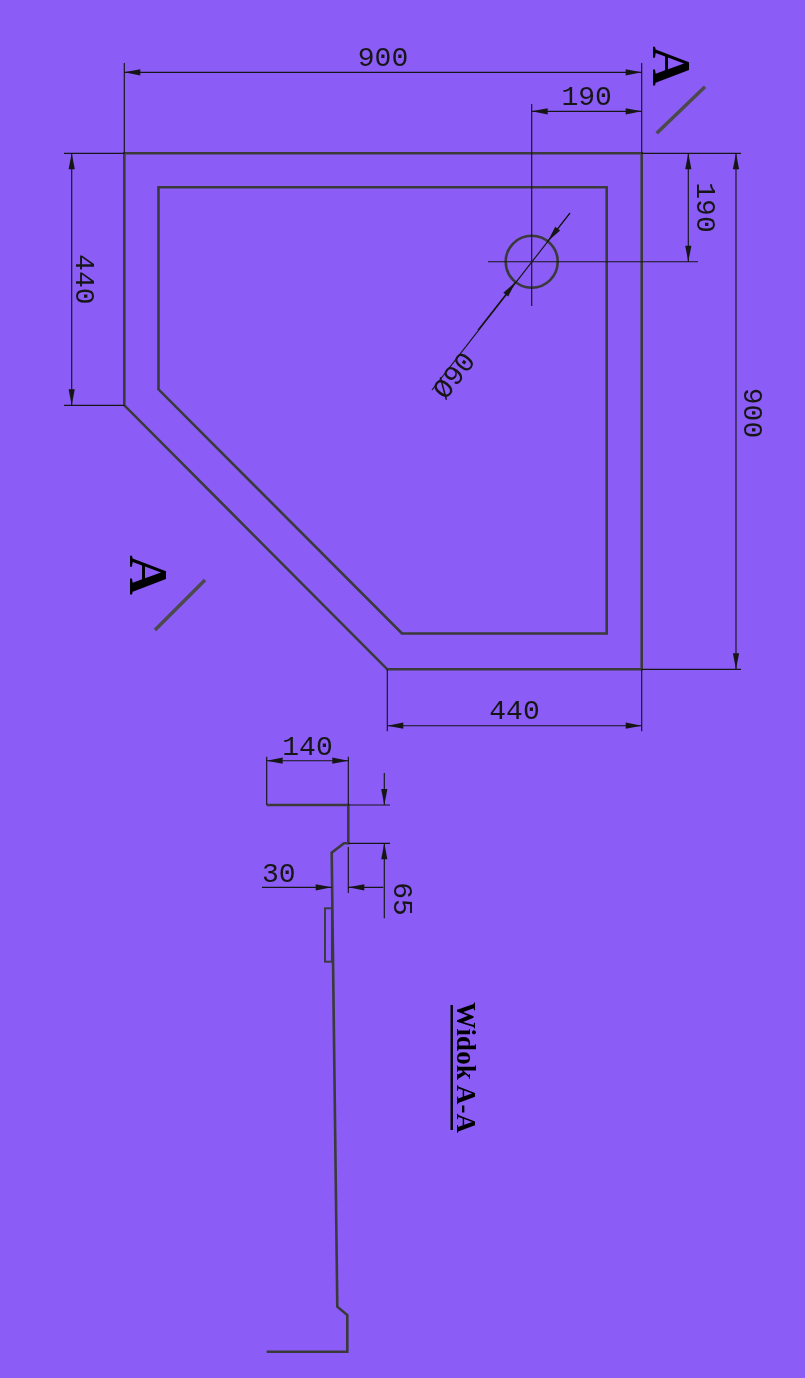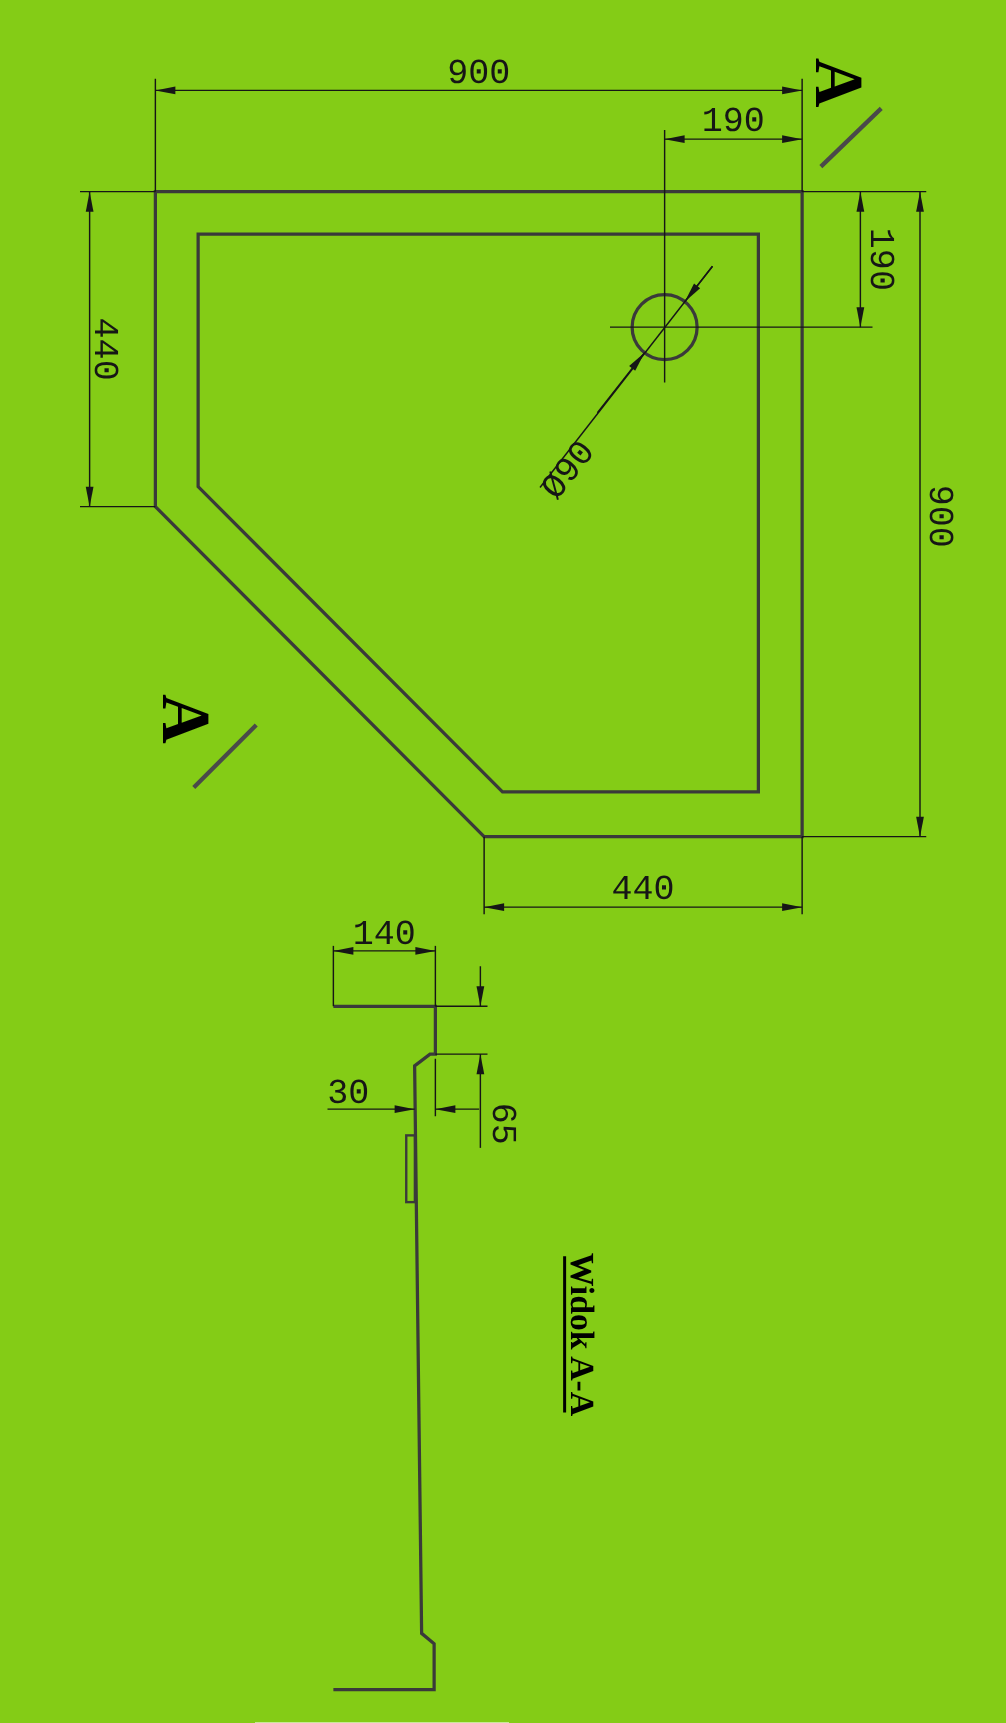--- a/index.html
+++ b/index.html
@@ -1,16 +1,16 @@
 <!DOCTYPE html>
 <html><head>
 <meta charset="utf-8">
 <style>
   html,body{margin:0;padding:0;background:#fff;}
-  #canvas{position:relative;width:805px;height:1378px;background:#84cc16;overflow:hidden;}
+  #canvas{position:relative;width:805px;height:1378px;background:#8b5cf6;overflow:hidden;}
   svg{display:block;}
   .dimtxt{font-family:"Liberation Mono","DejaVu Sans Mono",monospace;font-size:28px;fill:#161616;}
   .captxt{font-family:"Liberation Serif","DejaVu Serif",serif;font-weight:bold;font-size:27px;fill:#000;}
   .marktxt{font-family:"Liberation Serif","DejaVu Serif",serif;font-weight:bold;font-size:55px;fill:#000;}
   .thick{stroke:#3a3a3a;stroke-width:2.6;fill:none;stroke-linejoin:miter;}
   .thin{stroke:#161616;stroke-width:1.15;fill:none;}
   .cut{stroke:#4a4a4a;stroke-width:3.4;fill:none;}
 </style>
 </head>
 <body>

